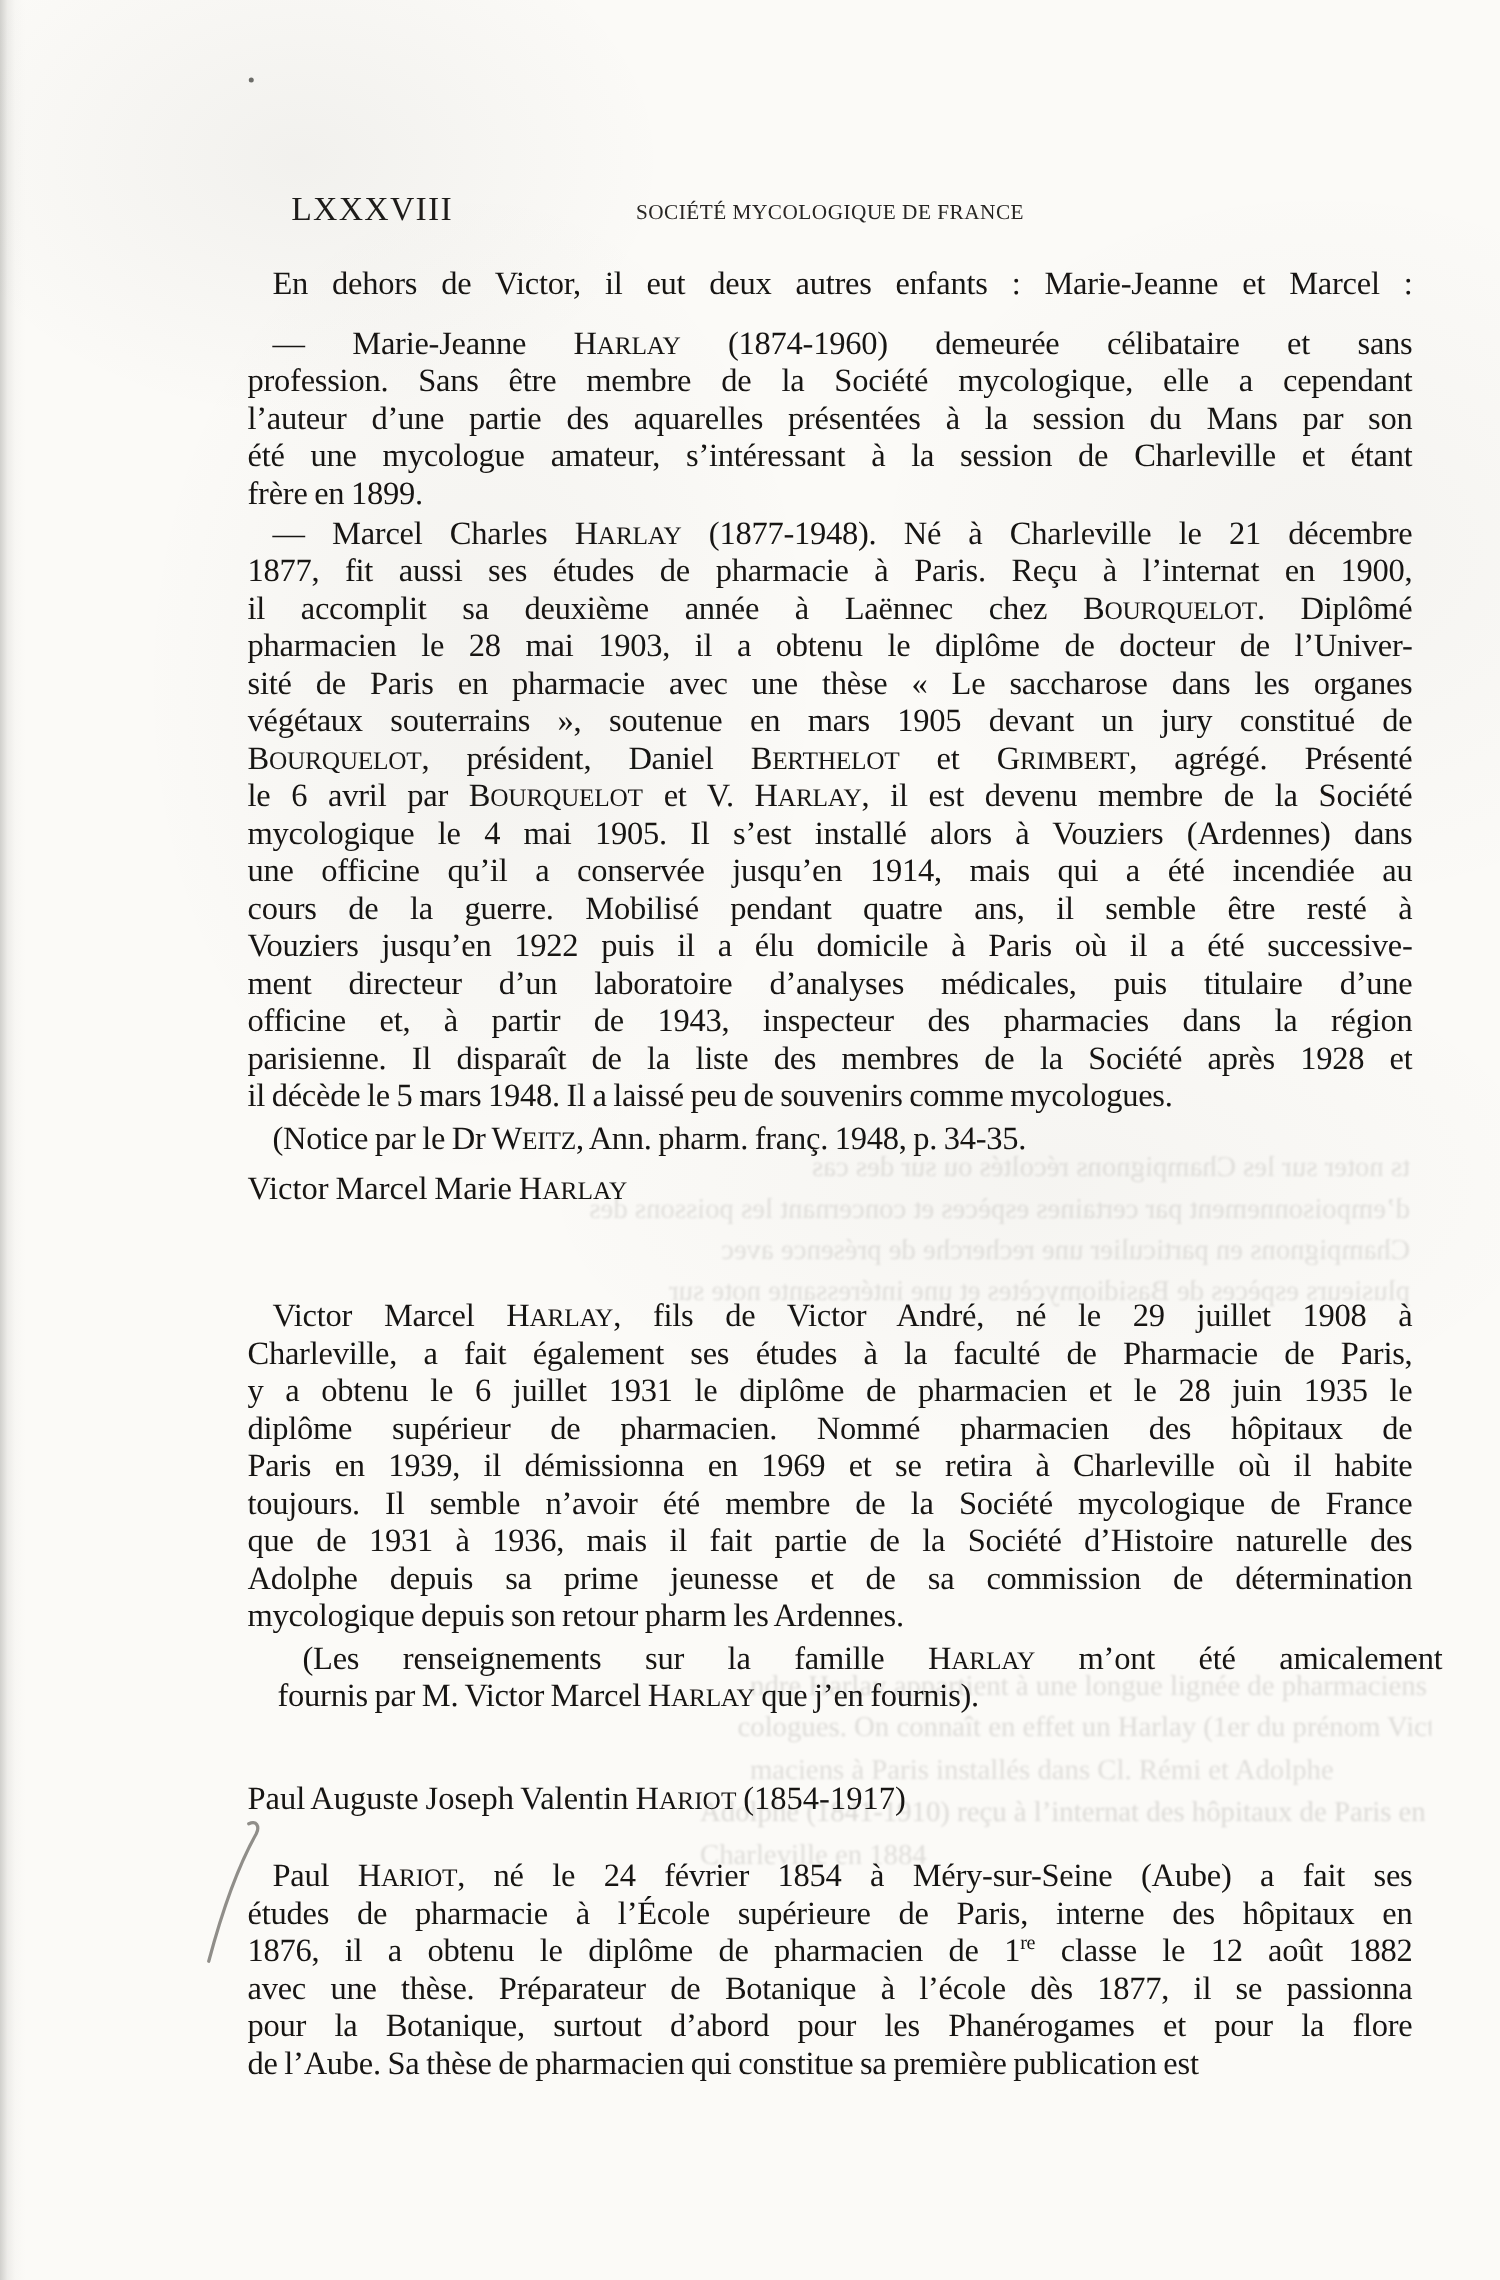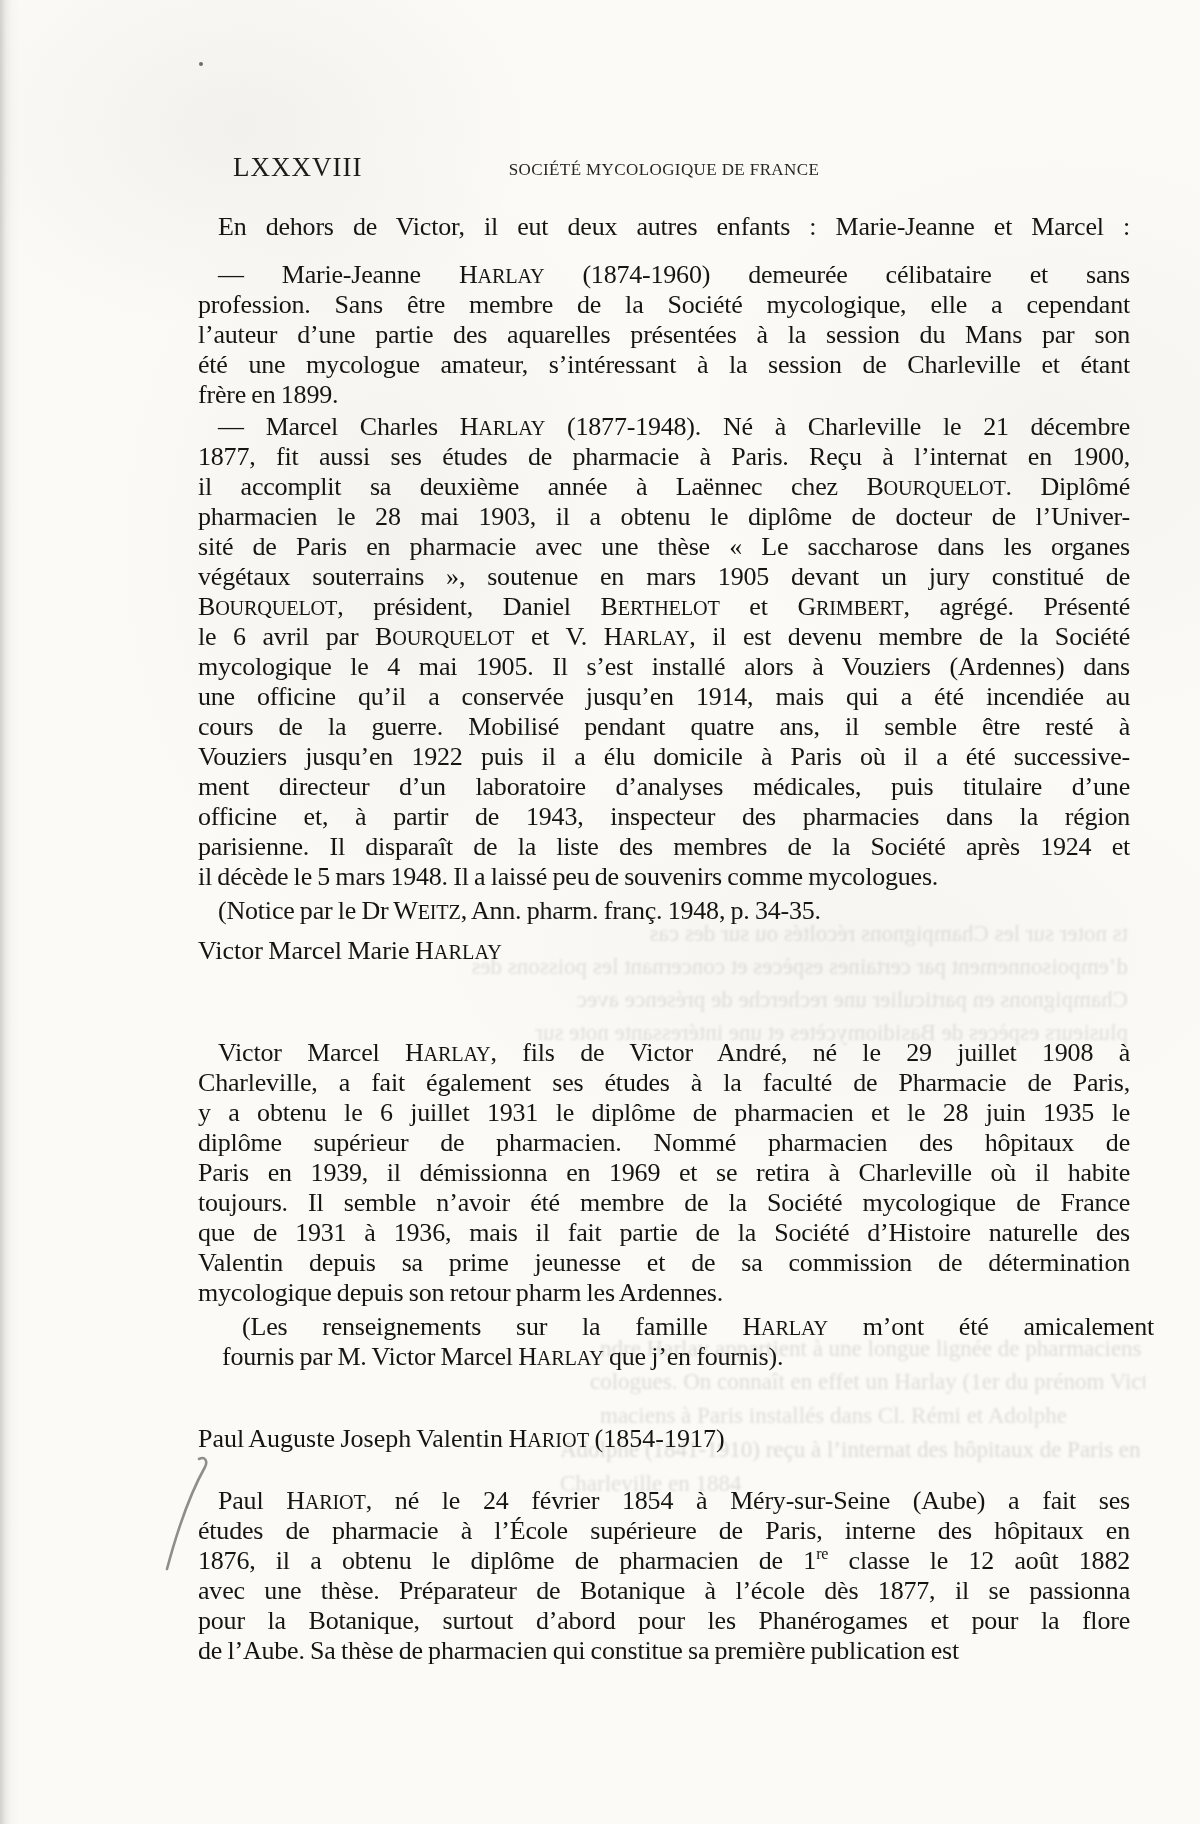--- a/index.html
+++ b/index.html
@@ -110,38 +110,38 @@
         <div class="line j" data-name="text-line"><span>sité de Paris en pharmacie avec une thèse </span><span class="it">« Le saccharose dans les organes</span></div>
         <div class="line j" data-name="text-line"><span class="it">végétaux souterrains »,</span><span> soutenue en mars 1905 devant un jury constitué de</span></div>
         <div class="line j" data-name="text-line"><span class="sc" data-name="small-caps-name"><span>B</span><span class="sc-rest">OURQUELOT</span></span><span>, président, Daniel </span><span class="sc" data-name="small-caps-name"><span>B</span><span class="sc-rest">ERTHELOT</span></span><span> et </span><span class="sc" data-name="small-caps-name"><span>G</span><span class="sc-rest">RIMBERT</span></span><span>, agrégé. Présenté</span></div>
         <div class="line j" data-name="text-line"><span>le 6 avril par </span><span class="sc" data-name="small-caps-name"><span>B</span><span class="sc-rest">OURQUELOT</span></span><span> et V. </span><span class="sc" data-name="small-caps-name"><span>H</span><span class="sc-rest">ARLAY</span></span><span>, il est devenu membre de la Société</span></div>
         <div class="line j" data-name="text-line"><span>mycologique le 4 mai 1905. Il s’est installé alors à Vouziers (Ardennes) dans</span></div>
         <div class="line j" data-name="text-line"><span>une officine qu’il a conservée jusqu’en 1914, mais qui a été incendiée au</span></div>
         <div class="line j" data-name="text-line"><span>cours de la guerre. Mobilisé pendant quatre ans, il semble être resté à</span></div>
         <div class="line j" data-name="text-line"><span>Vouziers jusqu’en 1922 puis il a élu domicile à Paris où il a été successive-</span></div>
         <div class="line j" data-name="text-line"><span>ment directeur d’un laboratoire d’analyses médicales, puis titulaire d’une</span></div>
         <div class="line j" data-name="text-line"><span>officine et, à partir de 1943, inspecteur des pharmacies dans la région</span></div>
-        <div class="line j" data-name="text-line"><span>parisienne. Il disparaît de la liste des membres de la Société après 1924 et</span></div>
+        <div class="line j" data-name="text-line"><span>parisienne. Il disparaît de la liste des membres de la Société après 1928 et</span></div>
         <div class="line" data-name="text-line"><span>il décède le 5 mars 1948. Il a laissé peu de souvenirs comme mycologues.</span></div>
       </div>
       <div class="block note" data-name="weitz-notice">
         <div class="line ind" data-name="text-line"><span>(Notice par le Dr </span><span class="sc" data-name="small-caps-name"><span>W</span><span class="sc-rest">EITZ</span></span><span>, </span><span class="it">Ann. pharm. franç.</span><span> 1948, p. 34-35.</span></div>
       </div>
       <div class="block heading" data-name="victor-marcel-heading">
         <div class="line" data-name="text-line"><span>Victor Marcel Marie </span><span class="sc" data-name="small-caps-name"><span>H</span><span class="sc-rest">ARLAY</span></span></div>
       </div>
       <div class="block paragraph" data-name="victor-marcel-paragraph">
         <div class="line j ind" data-name="text-line"><span>Victor Marcel </span><span class="sc" data-name="small-caps-name"><span>H</span><span class="sc-rest">ARLAY</span></span><span>, fils de Victor André, né le 29 juillet 1908 à</span></div>
         <div class="line j" data-name="text-line"><span>Charleville, a fait également ses études à la faculté de Pharmacie de Paris,</span></div>
         <div class="line j" data-name="text-line"><span>y a obtenu le 6 juillet 1931 le diplôme de pharmacien et le 28 juin 1935 le</span></div>
         <div class="line j" data-name="text-line"><span>diplôme supérieur de pharmacien. Nommé pharmacien des hôpitaux de</span></div>
         <div class="line j" data-name="text-line"><span>Paris en 1939, il démissionna en 1969 et se retira à Charleville où il habite</span></div>
         <div class="line j" data-name="text-line"><span>toujours. Il semble n’avoir été membre de la Société mycologique de France</span></div>
         <div class="line j" data-name="text-line"><span>que de 1931 à 1936, mais il fait partie de la </span><span class="it">Société d’Histoire naturelle des</span></div>
-        <div class="line j" data-name="text-line"><span class="it">Valentin</span><span> depuis sa prime jeunesse et de sa commission de détermination</span></div>
+        <div class="line j" data-name="text-line"><span class="it">Adolphe</span><span> depuis sa prime jeunesse et de sa commission de détermination</span></div>
         <div class="line" data-name="text-line"><span>mycologique depuis son retour pharm les Ardennes.</span></div>
       </div>
       <div class="block paragraph" data-name="acknowledgment-note">
         <div class="line j ind" data-name="text-line"><span>(Les renseignements sur la famille </span><span class="sc" data-name="small-caps-name"><span>H</span><span class="sc-rest">ARLAY</span></span><span> m’ont été amicalement</span></div>
         <div class="line" data-name="text-line"><span>fournis par M. Victor Marcel </span><span class="sc" data-name="small-caps-name"><span>H</span><span class="sc-rest">ARLAY</span></span><span> que j’en fournis).</span></div>
       </div>
       <div class="block heading" data-name="hariot-heading">
         <div class="line" data-name="text-line"><span>Paul Auguste Joseph Valentin </span><span class="sc" data-name="small-caps-name"><span>H</span><span class="sc-rest">ARIOT</span></span><span> (1854-1917)</span></div>
       </div>
       <div class="block paragraph" data-name="hariot-paragraph">

